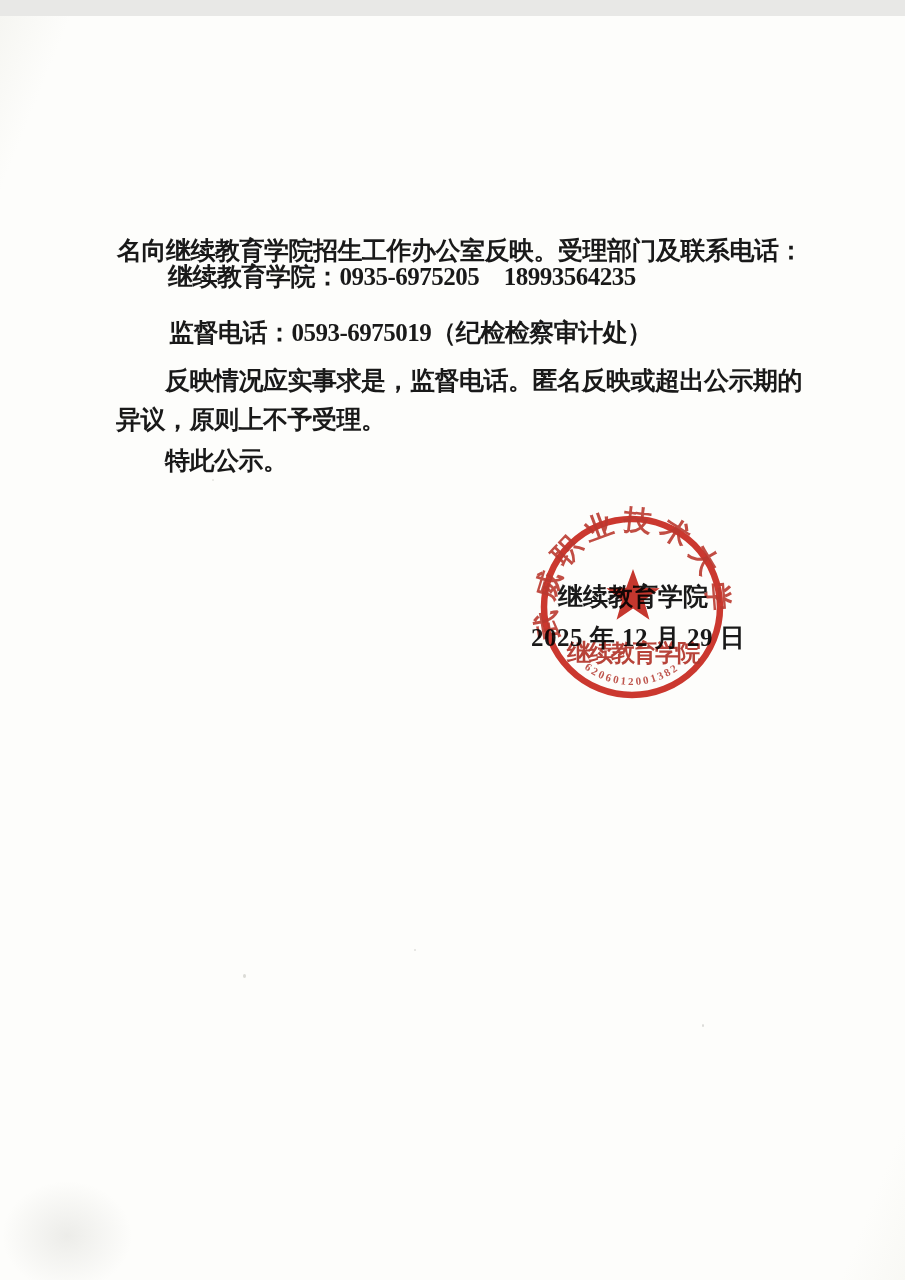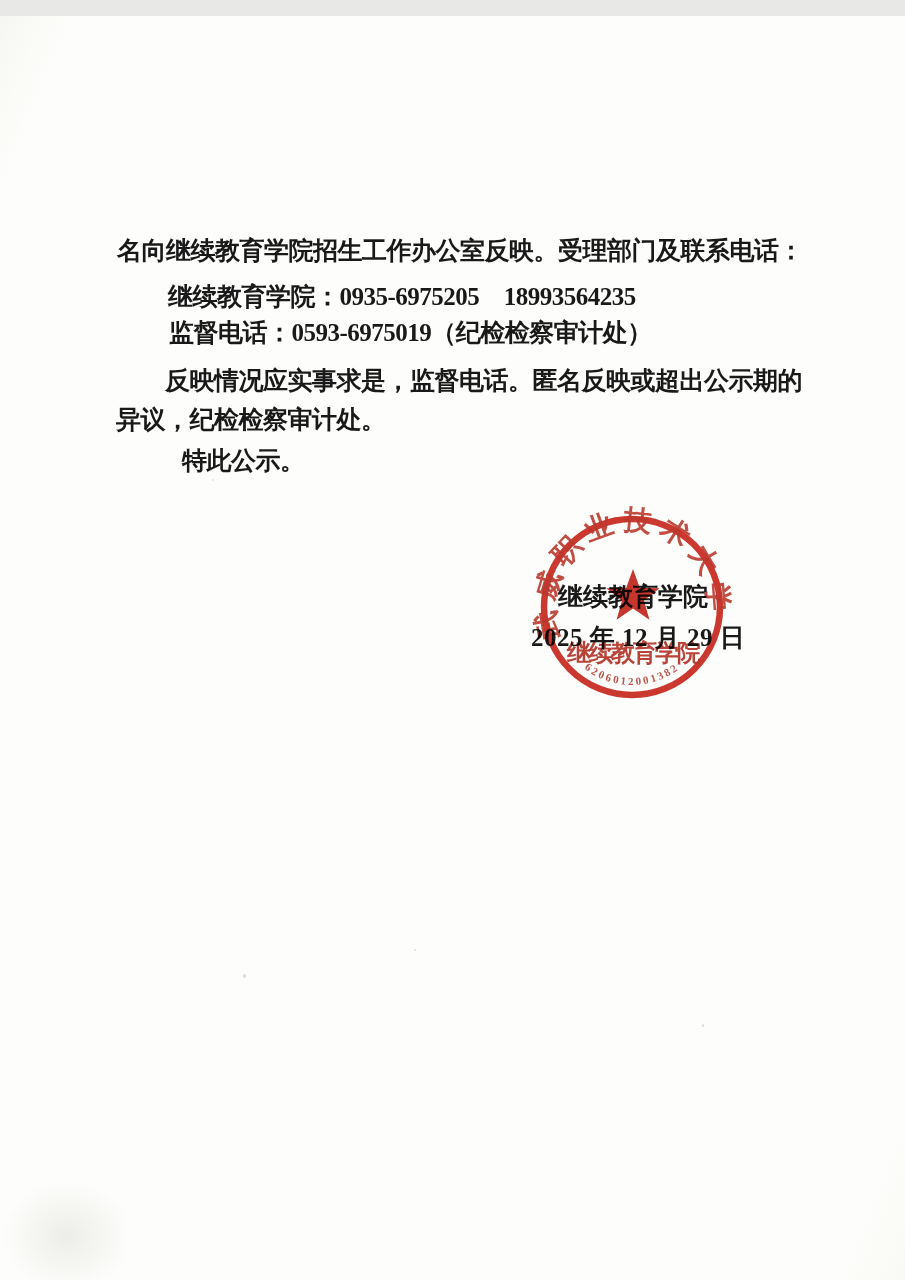--- a/index.html
+++ b/index.html
@@ -14,25 +14,25 @@
   .line {
     position:absolute;
     font-size:25px;
     line-height:1;
     font-weight:600;
     color:#191919;
     letter-spacing:-0.5px;
     white-space:pre;
   }
   .line-1 { left:117px; top:222px; }
-  .line-2 { left:168px; top:268px; }
+  .line-2 { left:168px; top:248px; }
   .line-3 { left:169px; top:304px; }
   .line-4 { left:165px; top:352px; }
   .line-5 { left:116px; top:391px; }
-  .line-6 { left:182px; top:432px; }
+  .line-6 { left:165px; top:432px; }
   .sig {
     position:absolute;
     font-size:25px;
     line-height:1;
     font-weight:600;
     color:#191919;
     white-space:pre;
   }
   .sig-org  { left:558px; top:568px; letter-spacing:0; }
   .sig-date { left:531px; top:609px; letter-spacing:0.5px; }
@@ -56,21 +56,21 @@
 </style>
 </head>
 <body>
 
 <div class="page">
 
   <div class="line line-1">名向继续教育学院招生工作办公室反映。受理部门及联系电话：</div>
   <div class="line line-2">继续教育学院：0935-6975205　18993564235</div>
   <div class="line line-3">监督电话：0593-6975019（纪检检察审计处）</div>
   <div class="line line-4">反映情况应实事求是，监督电话。匿名反映或超出公示期的</div>
-  <div class="line line-5">异议，纪检检察审计处。</div>
+  <div class="line line-5">异议，原则上不予受理。</div>
   <div class="line line-6">特此公示。</div>
 
   <div class="sig sig-org">继续教育学院</div>
   <div class="sig sig-date">2025 年 12 月 29 日</div>
 
   <svg class="seal" width="230" height="230" viewBox="-115 -115 230 230" aria-hidden="true">
 
     <circle r="88" fill="none" stroke="#c9291f" stroke-width="6.5"></circle>
 
     <g transform="rotate(-7)">

